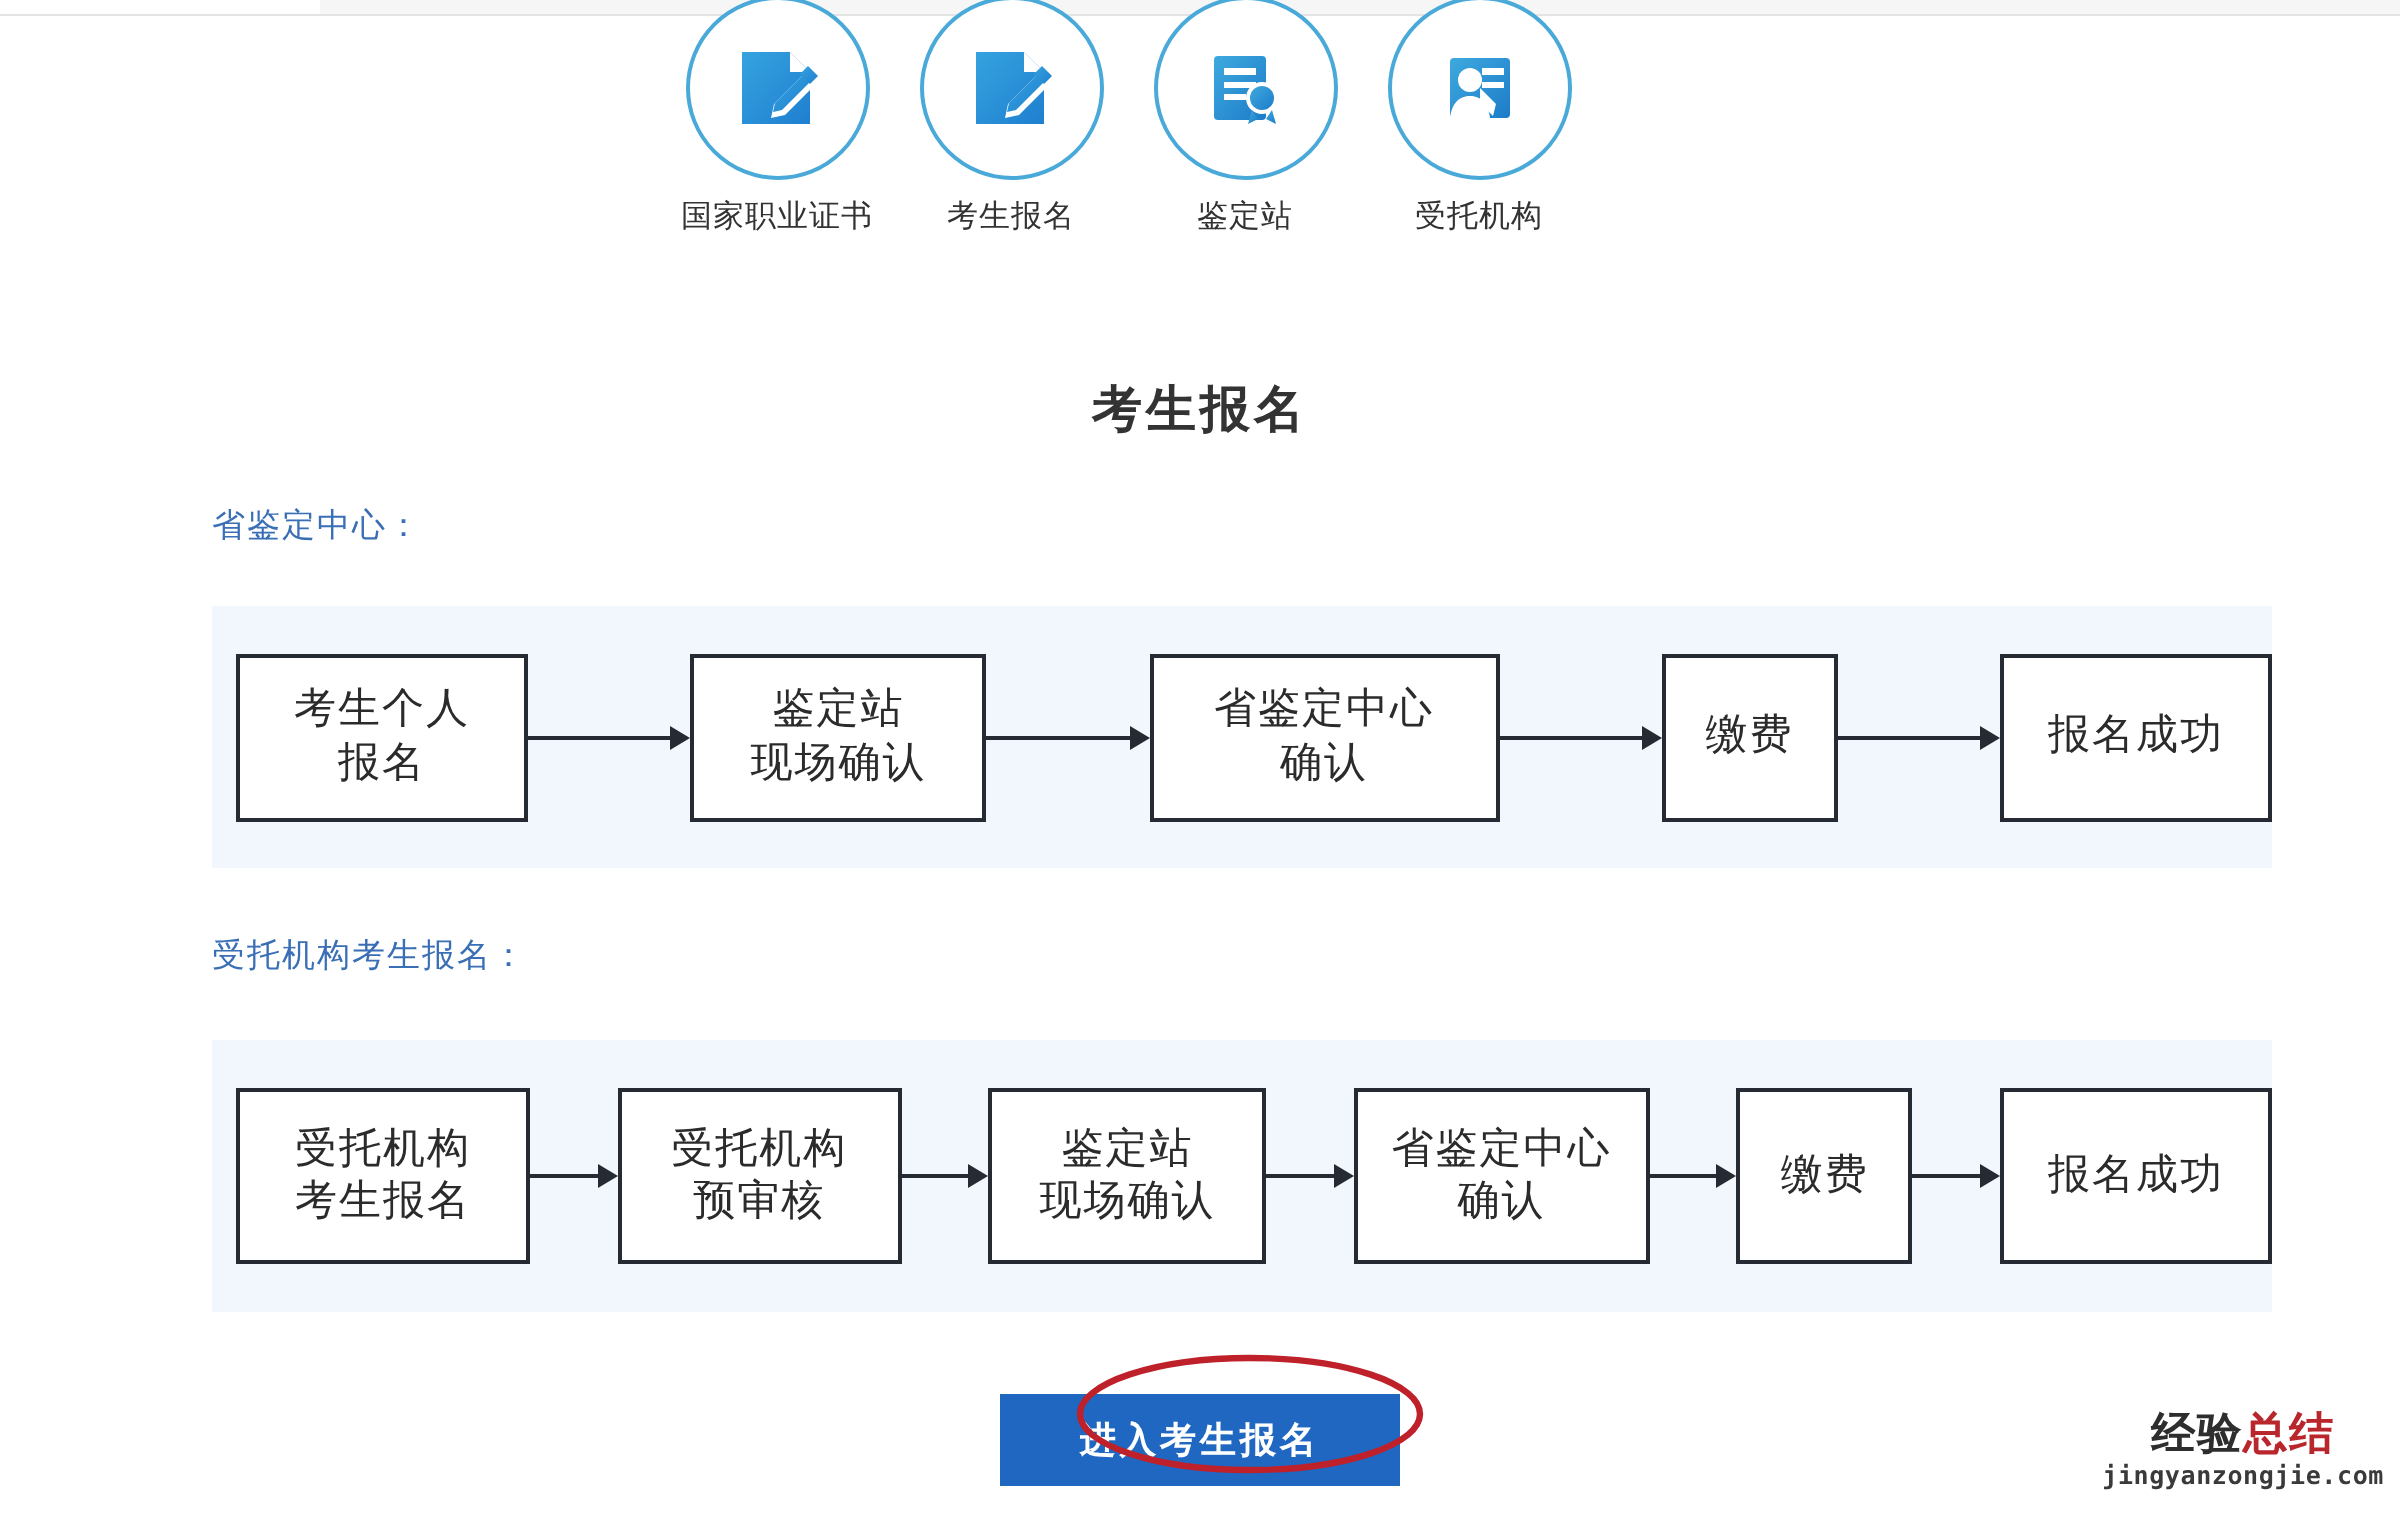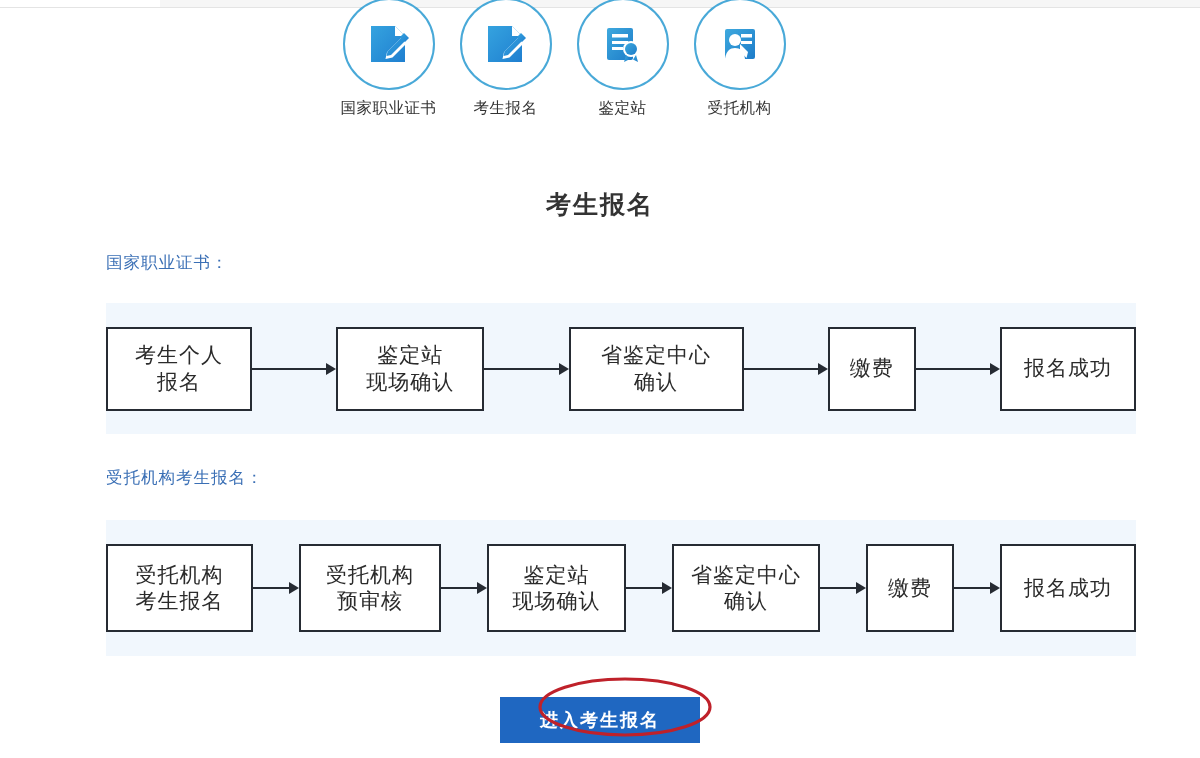--- a/index.html
+++ b/index.html
@@ -70,21 +70,21 @@
   .flow-band {
     position: absolute; left: 106px; width: 1030px;
     background: #f1f7fd;
     display: flex; align-items: center;
   }
   #band-1 { top: 303px; height: 131px; }
   #band-2 { top: 520px; height: 136px; }
 
   .flow-inner {
     display: flex; align-items: center; width: 100%;
-    padding: 0 0 0 0;
+    padding: 0 0 0 12px;
   }
   .flow-box {
     border: 2px solid #262b33;
     background: #ffffff;
     display: flex; align-items: center; justify-content: center;
     text-align: center;
     font-size: 21px; color: #2b2b2b; line-height: 1.25;
     letter-spacing: 1px;
     height: 84px;
     white-space: pre-line;
@@ -244,21 +244,21 @@
           </svg>
         </span>
       </div>
       <div class="nav-label">受托机构</div>
     </div>
 
   </div>
 
   <div class="page-title">考生报名</div>
 
-  <div class="section-label" id="label-1">国家职业证书：</div>
+  <div class="section-label" id="label-1">省鉴定中心：</div>
 
   <div class="flow-band" id="band-1">
     <div class="flow-inner">
       <div class="flow-box" style="width:146px;margin-left:0px">考生个人
 报名</div>
       <div class="arrow"></div>
       <div class="flow-box" style="width:148px">鉴定站
 现场确认</div>
       <div class="arrow"></div>
       <div class="flow-box" style="width:175px">省鉴定中心
@@ -293,14 +293,20 @@
   </div>
 
   <div class="cta-wrap">
     <button class="cta-button">进入考生报名</button>
   </div>
 
   <svg class="cta-ellipse" viewBox="0 0 178 62">
     <ellipse cx="89" cy="31" rx="85" ry="28" fill="none" stroke="#bf212a" stroke-width="3.2"></ellipse>
   </svg>
 
+  <div class="watermark">
+    <div class="wm-cn">
+      <span class="wm-dark">经验</span><span class="wm-red">总结</span>
+    </div>
+    <div class="wm-url">jingyanzongjie.com</div>
+  </div>
 
 </div>
 
 </body></html>

